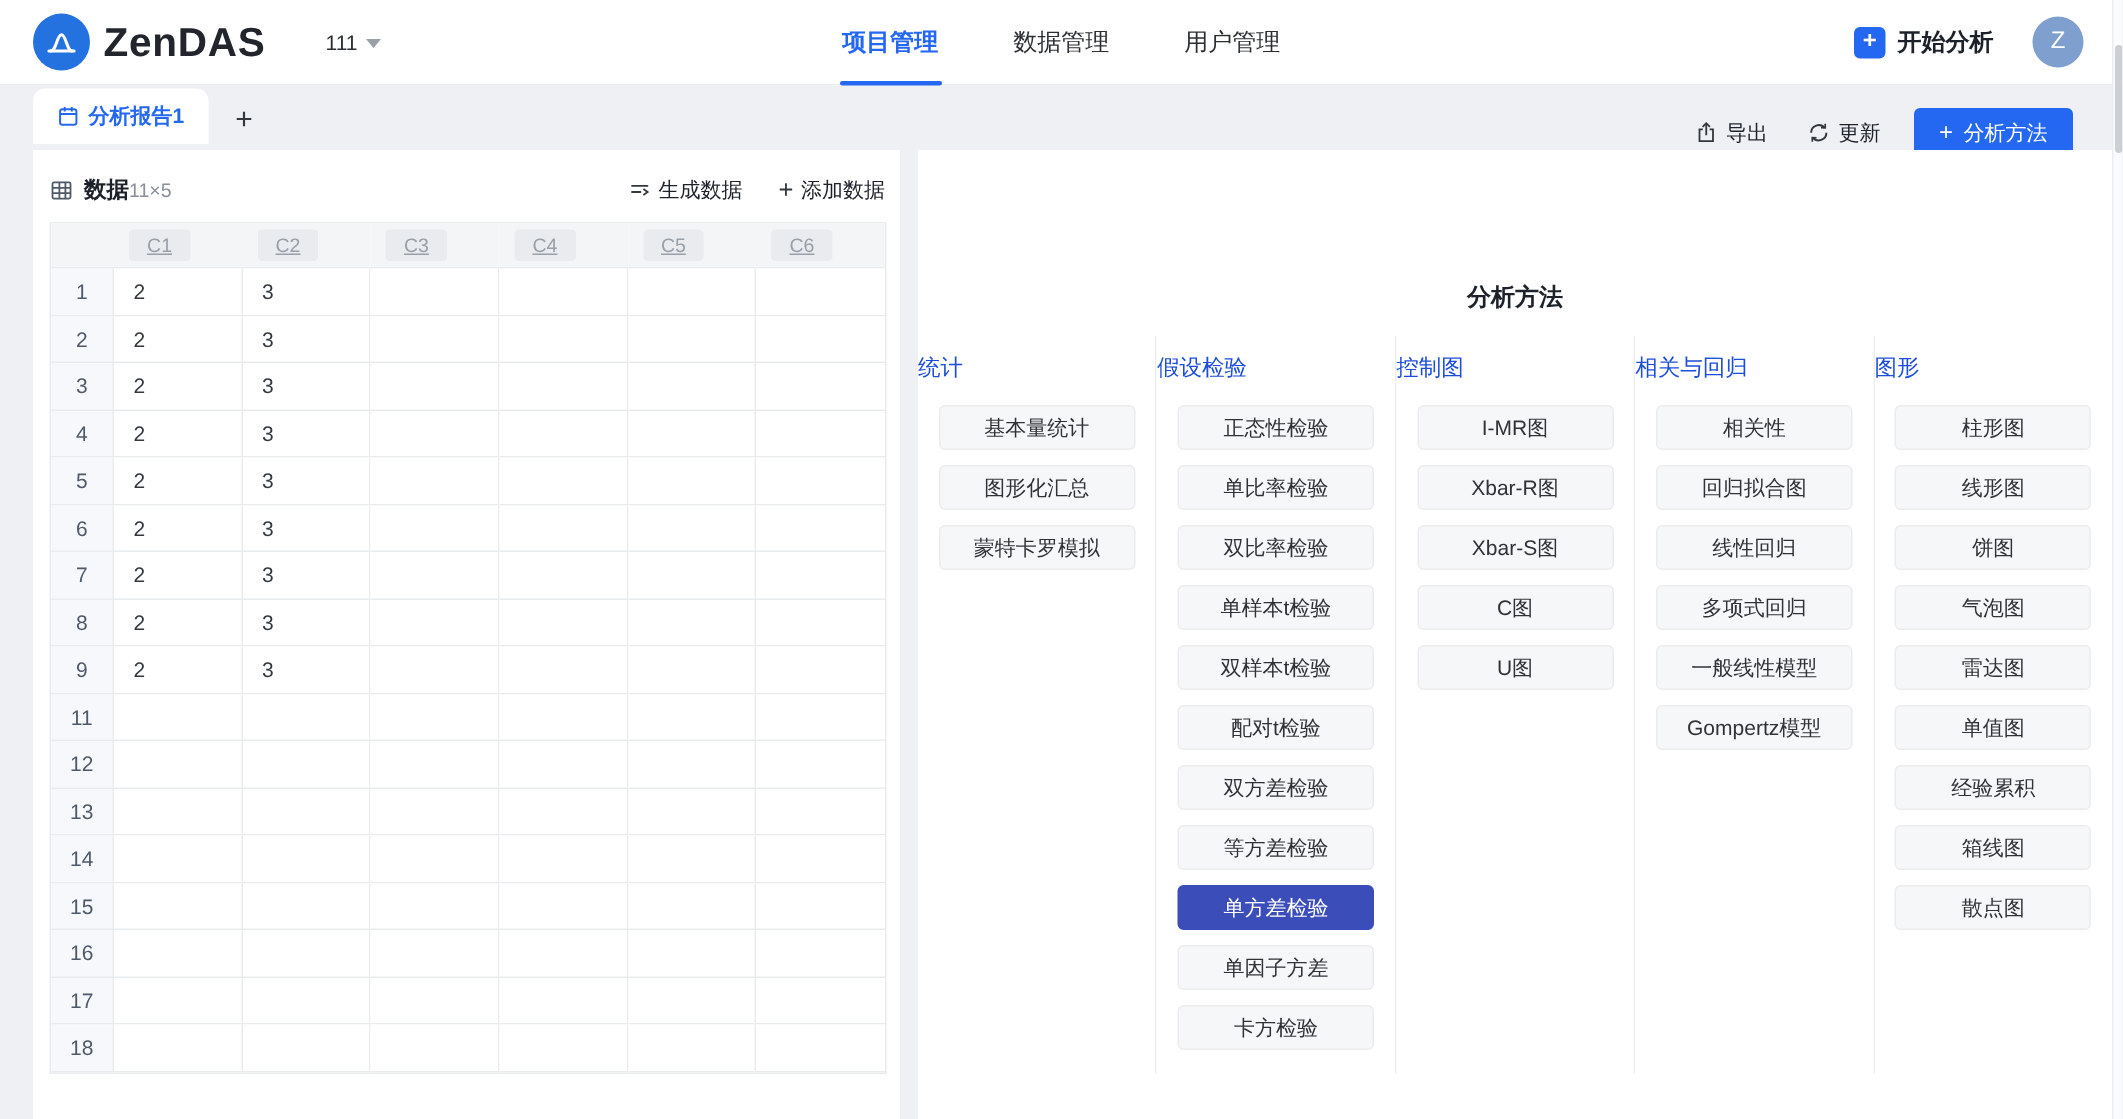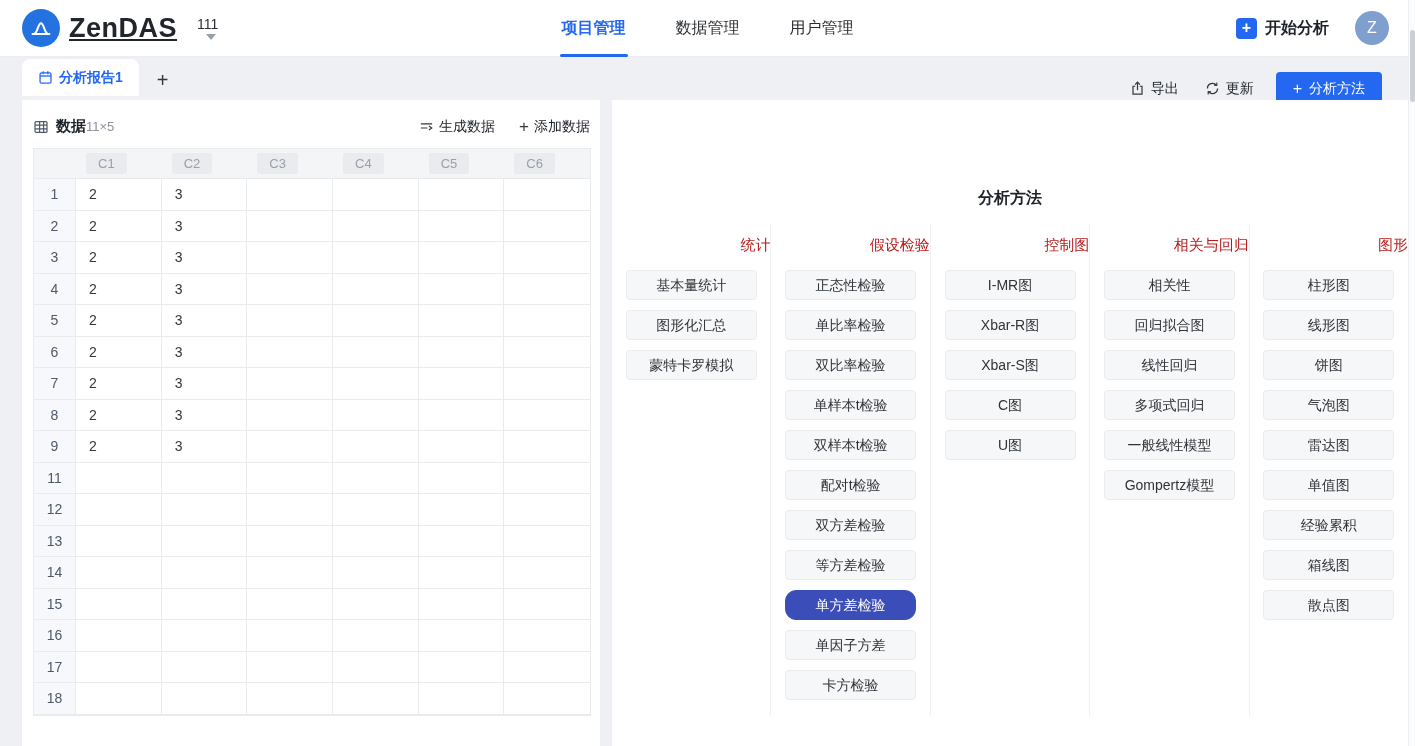--- a/index.html
+++ b/index.html
@@ -12,22 +12,22 @@
   
   .header {
     position:absolute; top:0; left:0; width:1415px; height:57px;
     background:#fff; border-bottom:1px solid #ebedf0;
     display:flex; align-items:center; padding:0 26px 0 22px;
   }
   .logo-circle {
     width:38px; height:38px; border-radius:50%; background:#2472e0;
     display:flex; align-items:center; justify-content:center; flex:0 0 auto;
   }
-  .brand { font-size:27px; font-weight:800; color:#22262c; margin-left:9px; letter-spacing:.5px;text-decoration:underline; }
-  .workspace { margin-left:20px; display:flex; align-items:center; cursor:pointer;flex-direction:column; }
+  .brand { font-size:27px; font-weight:800; color:#22262c; margin-left:9px; letter-spacing:.5px; }
+  .workspace { margin-left:40px; display:flex; align-items:center; cursor:pointer; }
   .workspace-name { font-size:14px; color:#2b2f33; }
   .caret { width:0; height:0; border-left:5px solid transparent; border-right:5px solid transparent;
     border-top:6px solid #9aa0a8; margin-left:6px; margin-top:2px; }
 
   .nav { position:absolute; left:50%; transform:translateX(-50%); height:57px;
     display:flex; align-items:stretch; gap:46px; }
   .nav-item { position:relative; display:flex; align-items:center; font-size:16px;
     color:#2b2f33; cursor:pointer; padding:0 2px; }
   .nav-item.active { color:#2468f2; font-weight:700; }
   .nav-item.active::after { content:""; position:absolute; left:0; right:0; bottom:0;
@@ -68,40 +68,40 @@
   .sheet-action { display:flex; align-items:center; gap:5px; font-size:14px; color:#1d2129; cursor:pointer; }
   .sheet-action + .sheet-action { margin-left:24px; }
   .sheet-action .act-plus { font-size:17px; color:#33383f; line-height:1; }
 
   .table-wrap { margin:8px 9px 0 11px; border:1px solid #e9ecef; width:558px; }
   table.sheet { border-collapse:separate; border-spacing:0; table-layout:fixed; width:556px; }
   .sheet col.rn { width:42px; } .sheet col.dc { width:85.6px; }
   .sheet th, .sheet td { height:31.5px; font-weight:400; overflow:hidden; white-space:nowrap; }
   .sheet thead th { background:#f3f5f7; border-bottom:1px solid #e9ecef; text-align:left; height:30px; }
   .head-pill { display:inline-block; margin-left:10px; padding:3px 12px; background:#e9ebef;
-    border-radius:3px; color:#99a0a8; font-size:13px; line-height:1.2; }
+    border-radius:3px; color:#99a0a8; font-size:13px; line-height:1.2;text-decoration:underline; }
   .sheet tbody th.rownum { background:#f7f8fb; color:#4e5969; font-size:14px; text-align:center;
     border-right:1px solid #e9ecef; border-bottom:1px solid #e9ecef; }
   .sheet tbody td { background:#fff; border-right:1px solid #e9ecef; border-bottom:1px solid #e9ecef;
     font-size:14px; color:#33383f; padding-left:13px; cursor:cell; }
   .sheet tbody td:last-child { border-right:none; }
 
   
   .methods-card { position:absolute; top:100px; left:612px; width:796px; height:646px;
     background:#fff; overflow:hidden; }
   .methods-title { text-align:center; font-size:16px; font-weight:700; color:#1d2129;
     padding-top:88px; }
   .method-cols { display:flex; margin-top:15px; height:492px; }
   .method-col { flex:1 1 0; border-right:1px solid #eef0f2; padding-top:12px; }
   .method-col:last-child { border-right:none; }
-  .method-col-title { text-align:right; font-size:15px; color:#b91c1c; margin-bottom:15px; }
+  .method-col-title { text-align:left; font-size:15px; color:#1d4ed8; margin-bottom:15px; }
   .method-btn { display:block; width:131px; height:30px; margin:0 auto 10px; background:#f6f7f8;
     border:1px solid #ececee; border-radius:4px; font-size:14px; color:#2f3338; text-align:center;
     line-height:28px; cursor:pointer; font-family:inherit; }
-  .method-btn.selected { background:#3b4db9; border-color:#3b4db9; color:#fff;border-radius:11px; }
+  .method-btn.selected { background:#3b4db9; border-color:#3b4db9; color:#fff; }
 
   
   .scrollbar { position:absolute; top:0; right:0; width:7px; height:746px;
     background:#fafbfc; border-left:1px solid #ededf0; }
   .scrollbar .thumb { position:absolute; top:30px; left:1px; width:5px; height:72px;
     background:#ccd0d5; border-radius:3px; }
 
   .icon { display:inline-flex; flex:0 0 auto; }
 </style>
 </head>

